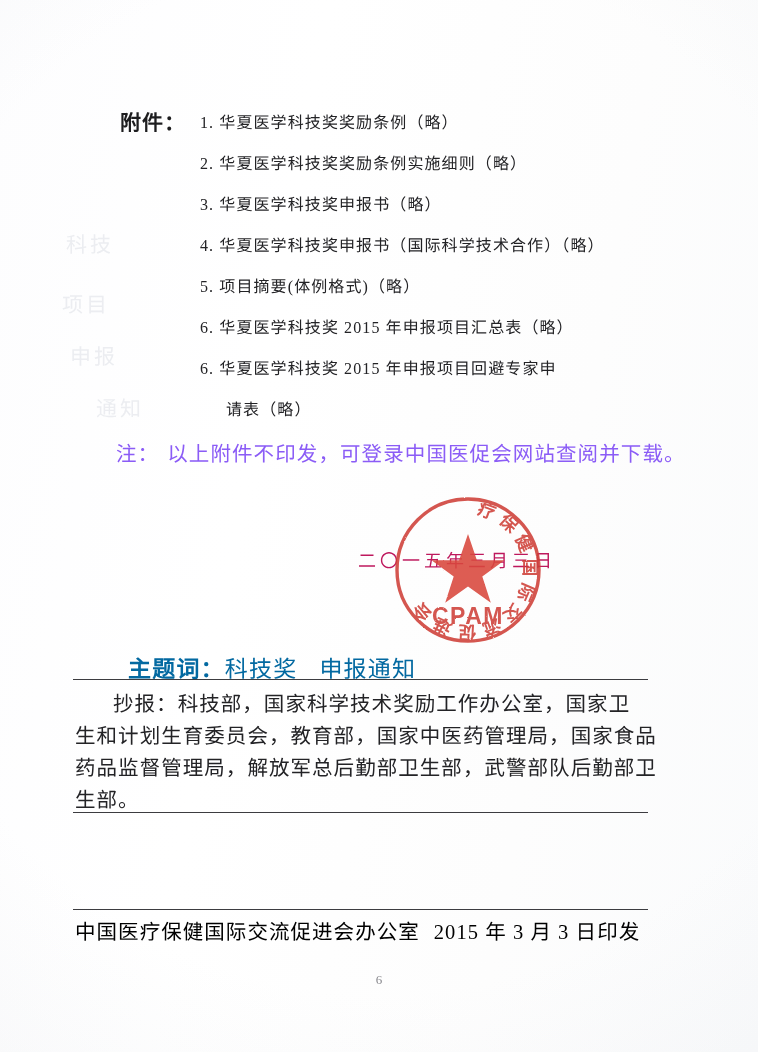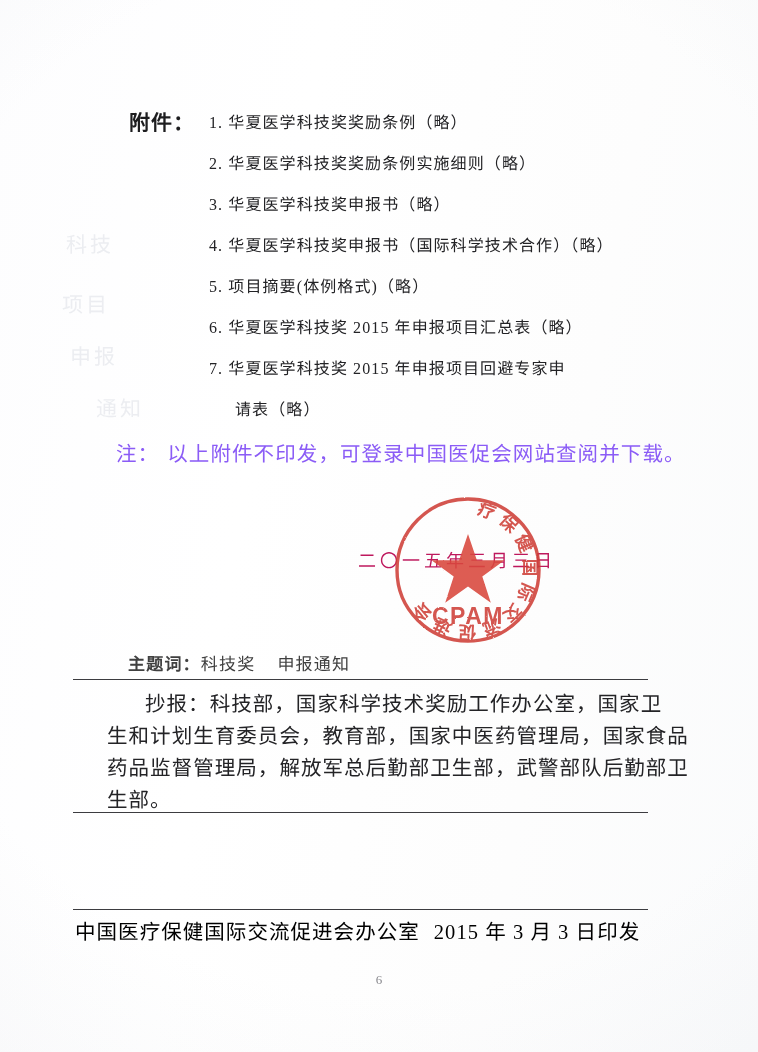--- a/index.html
+++ b/index.html
@@ -37,21 +37,21 @@
     letter-spacing: 3px;
     white-space: nowrap;
     pointer-events: none;
     user-select: none;
     opacity: 0.85;
   }
 
   
   .attach-block {
     position: absolute;
-    left: 13px; right: 0;
+    left: 4px; right: 0;
     top: 108px;
   }
   .attach-row {
     display: flex;
     align-items: flex-start;
     height: 41px;
   }
   .attach-label {
     width: 80px;
     margin-left: 116px;
@@ -104,41 +104,41 @@
     height: 152px;
     opacity: 0.93;
   }
   #seal svg { display: block; width: 100%; height: 100%; }
 
   
   .kw-row {
     position: absolute;
     left: 128px;
     top: 650px;
-    font-size: 17px;
+    font-size: 23px;
     letter-spacing: 1.2px;
-    color: #404040;
+    color: #0369a1;
     white-space: nowrap;
   }
   .kw-label { font-weight: bold; }
   .kw-values { font-weight: normal; }
   .kw-gap { display: inline-block; width: 22px; }
 
   .rule {
     position: absolute;
     left: 73px;
     width: 575px;
     height: 1px;
     background: #3c3c40;
   }
   #rule-1 { top: 679px; }
   #rule-2 { top: 812px; }
   #rule-3 { top: 909px; }
 
-  .dist-block { position: absolute; left: 0; right: 0; margin-left: 32px; }
+  .dist-block { position: absolute; left: 0; right: 0; }
   #dist-cc   { top: 688px; }
   #dist-send { top: 818px; }
   .dist-line {
     font-size: 20.5px;
     letter-spacing: 1.05px;
     color: #232326;
     line-height: 32px;
     margin-left: 75px;
     white-space: nowrap;
   }
@@ -207,21 +207,21 @@
       <div class="attach-text">5. 项目摘要(体例格式)（略）</div>
     </div>
 
     <div class="attach-row">
       <div class="attach-spacer"></div>
       <div class="attach-text">6. 华夏医学科技奖 2015 年申报项目汇总表（略）</div>
     </div>
 
     <div class="attach-row">
       <div class="attach-spacer"></div>
-      <div class="attach-text">7. 华夏医学科技奖 2015 年申报项目回避专家申</div>
+      <div class="attach-text">6. 华夏医学科技奖 2015 年申报项目回避专家申</div>
     </div>
 
     <div class="attach-row">
       <div class="attach-spacer"></div>
       <div class="attach-text cont">请表（略）</div>
     </div>
 
   </div>
 
   <div class="note-line">

